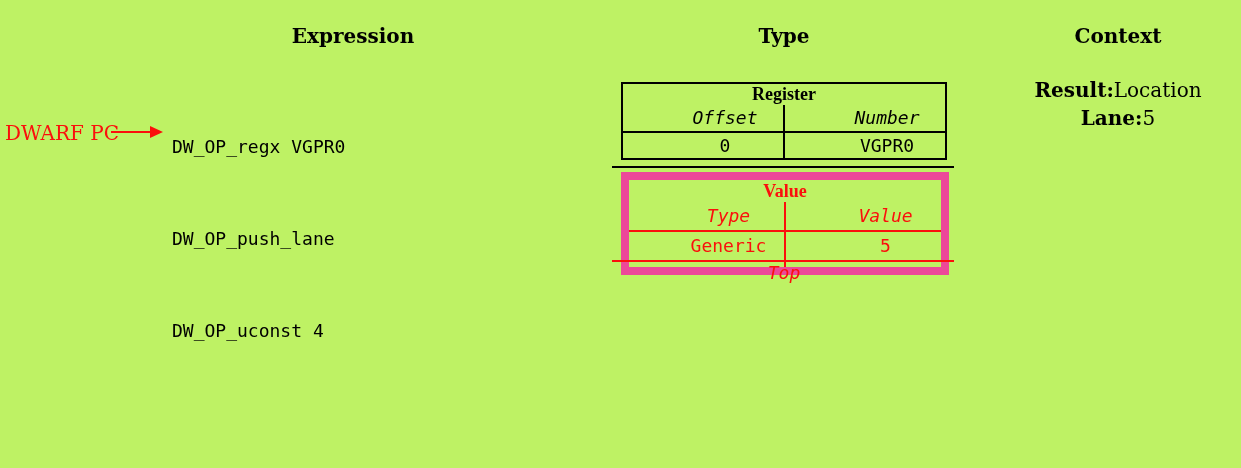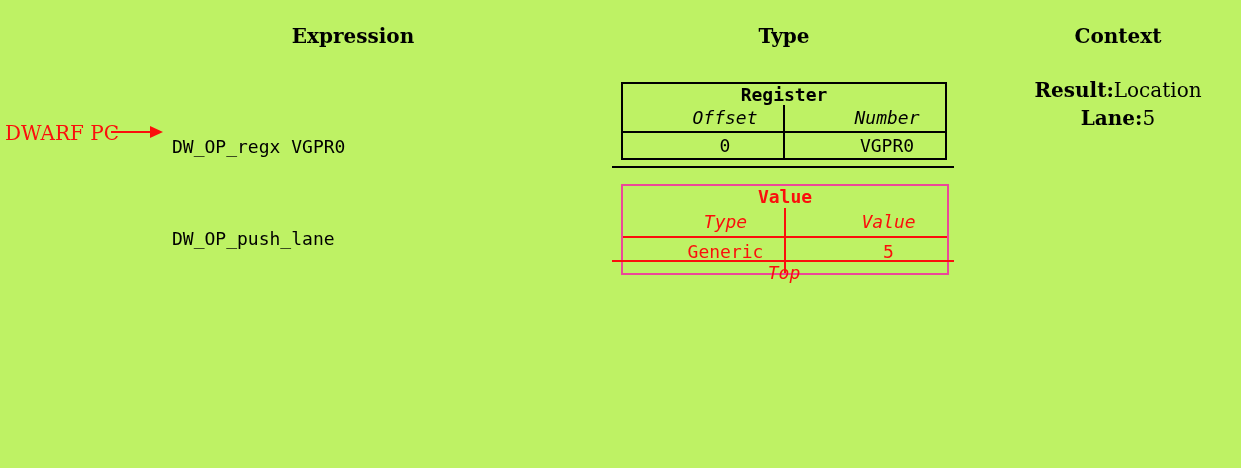--- a/index.html
+++ b/index.html
@@ -44,24 +44,24 @@
   
   .stk-table {
     position:absolute; box-sizing:border-box;
     font-size:18px; text-align:center;
   }
   .register-table {
     left:621px; top:82px; width:326px;
     border:2px solid #000; color:#000;
   }
   .value-table {
-    left:621px; top:184px; width:328px;
-    border:2px solid #ec4899; color:#fb0f0c;
+    left:621px; top:172px; width:328px;
+    border:8px solid #ec4899; color:#fb0f0c;
   }
-  .tbl-header { font-weight:bold; }
+  .tbl-header { font-weight:bold;font-family:Liberation Serif, serif; }
   .register-table .tbl-header { height:21px; line-height:21px; }
   .value-table    .tbl-header { height:22px; line-height:22px; }
   .tbl-row { display:flex; }
   .tbl-subhead { border-bottom:2px solid currentColor; }
   .register-table .tbl-subhead .tbl-cell { height:26px; line-height:26px; }
   .register-table .tbl-values  .tbl-cell { height:25px; line-height:25px; }
   .value-table    .tbl-subhead .tbl-cell { height:28px; line-height:28px; }
   .value-table    .tbl-values  .tbl-cell { height:35px; line-height:27px; }
   .tbl-cell { flex:1 1 0;padding-left:44px; }
   .tbl-cell.right { border-left:2px solid currentColor; }
@@ -93,20 +93,21 @@
 
 <div class="canvas">
 
   <div class="col-title title-expression">Expression</div>
   <div class="col-title title-stack">Type</div>
   <div class="col-title title-context">Context</div>
 
   <div class="expr-list">
     <div class="expr-item">DW_OP_regx VGPR0</div>
     <div class="expr-item">DW_OP_push_lane</div>
+    <div class="expr-item">DW_OP_uconst 4</div>
     
     
     
     
     
     
     
     
   </div>
 

